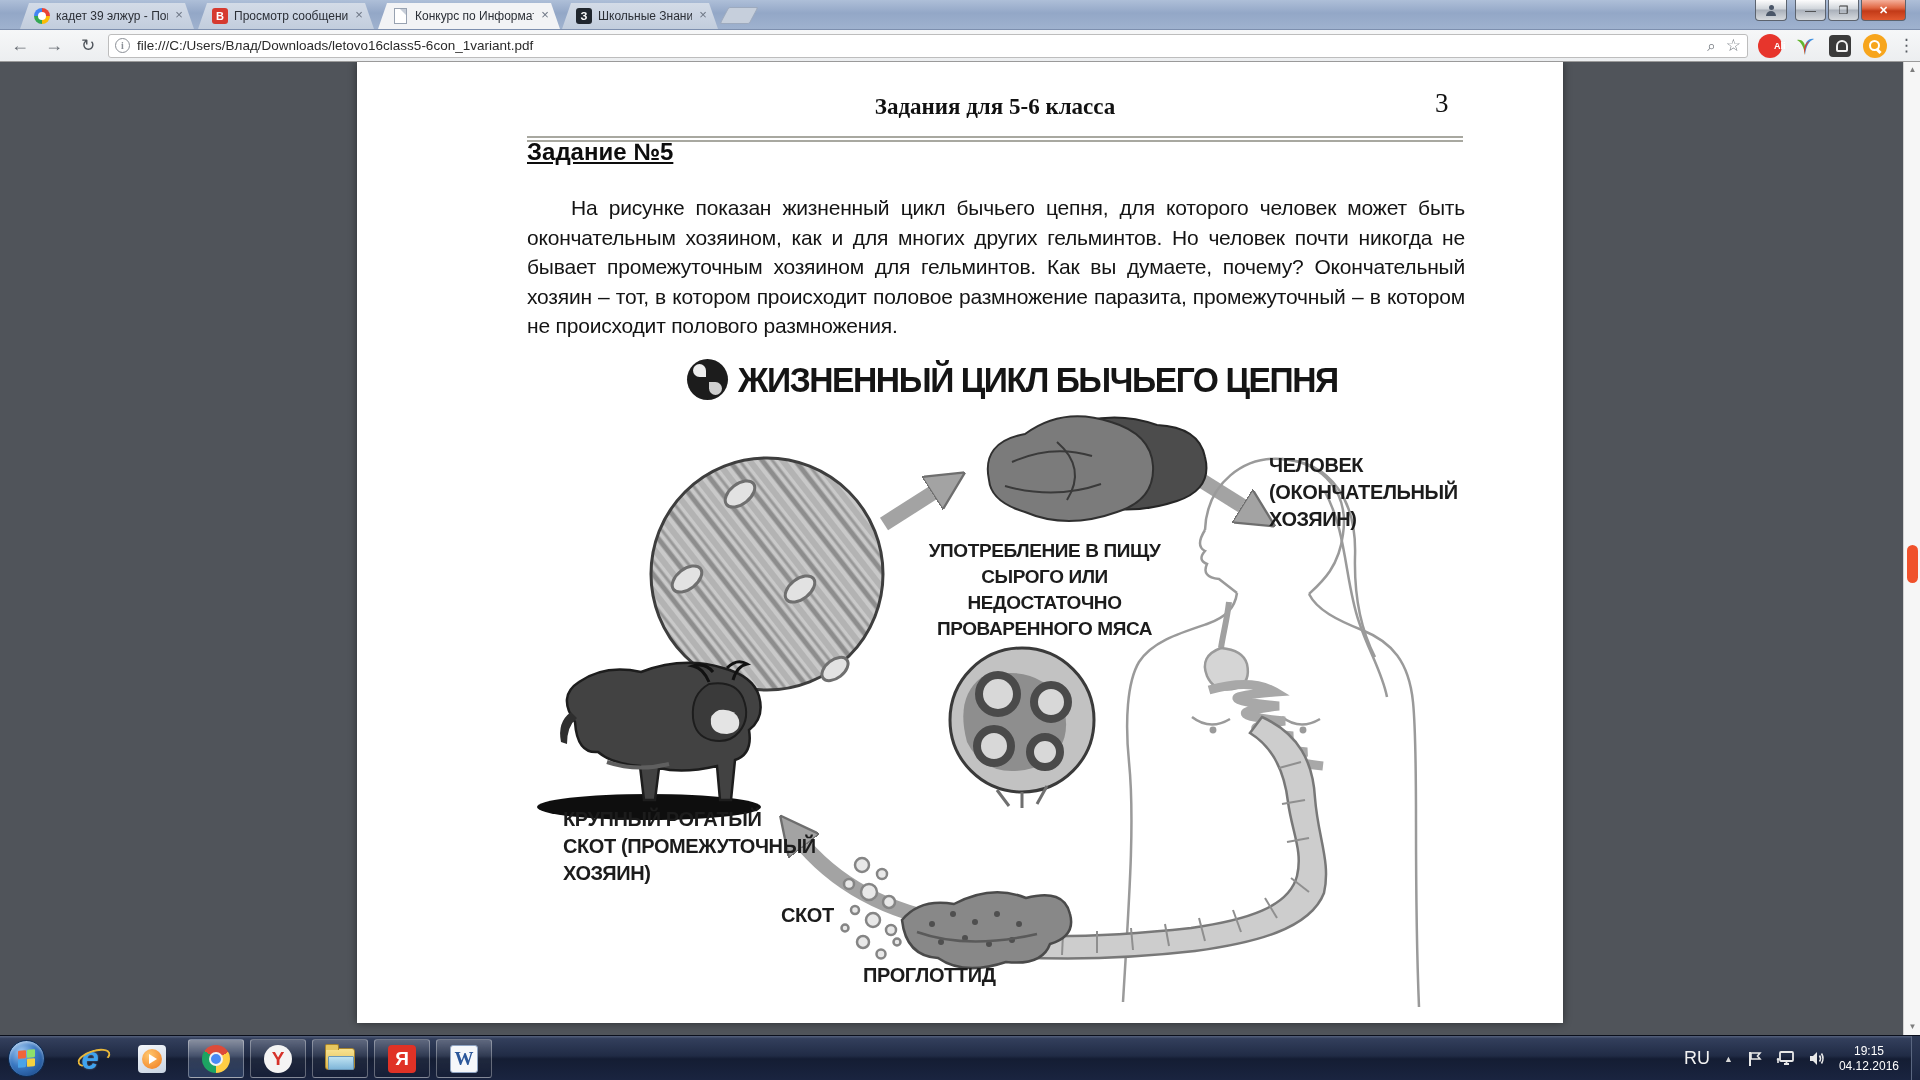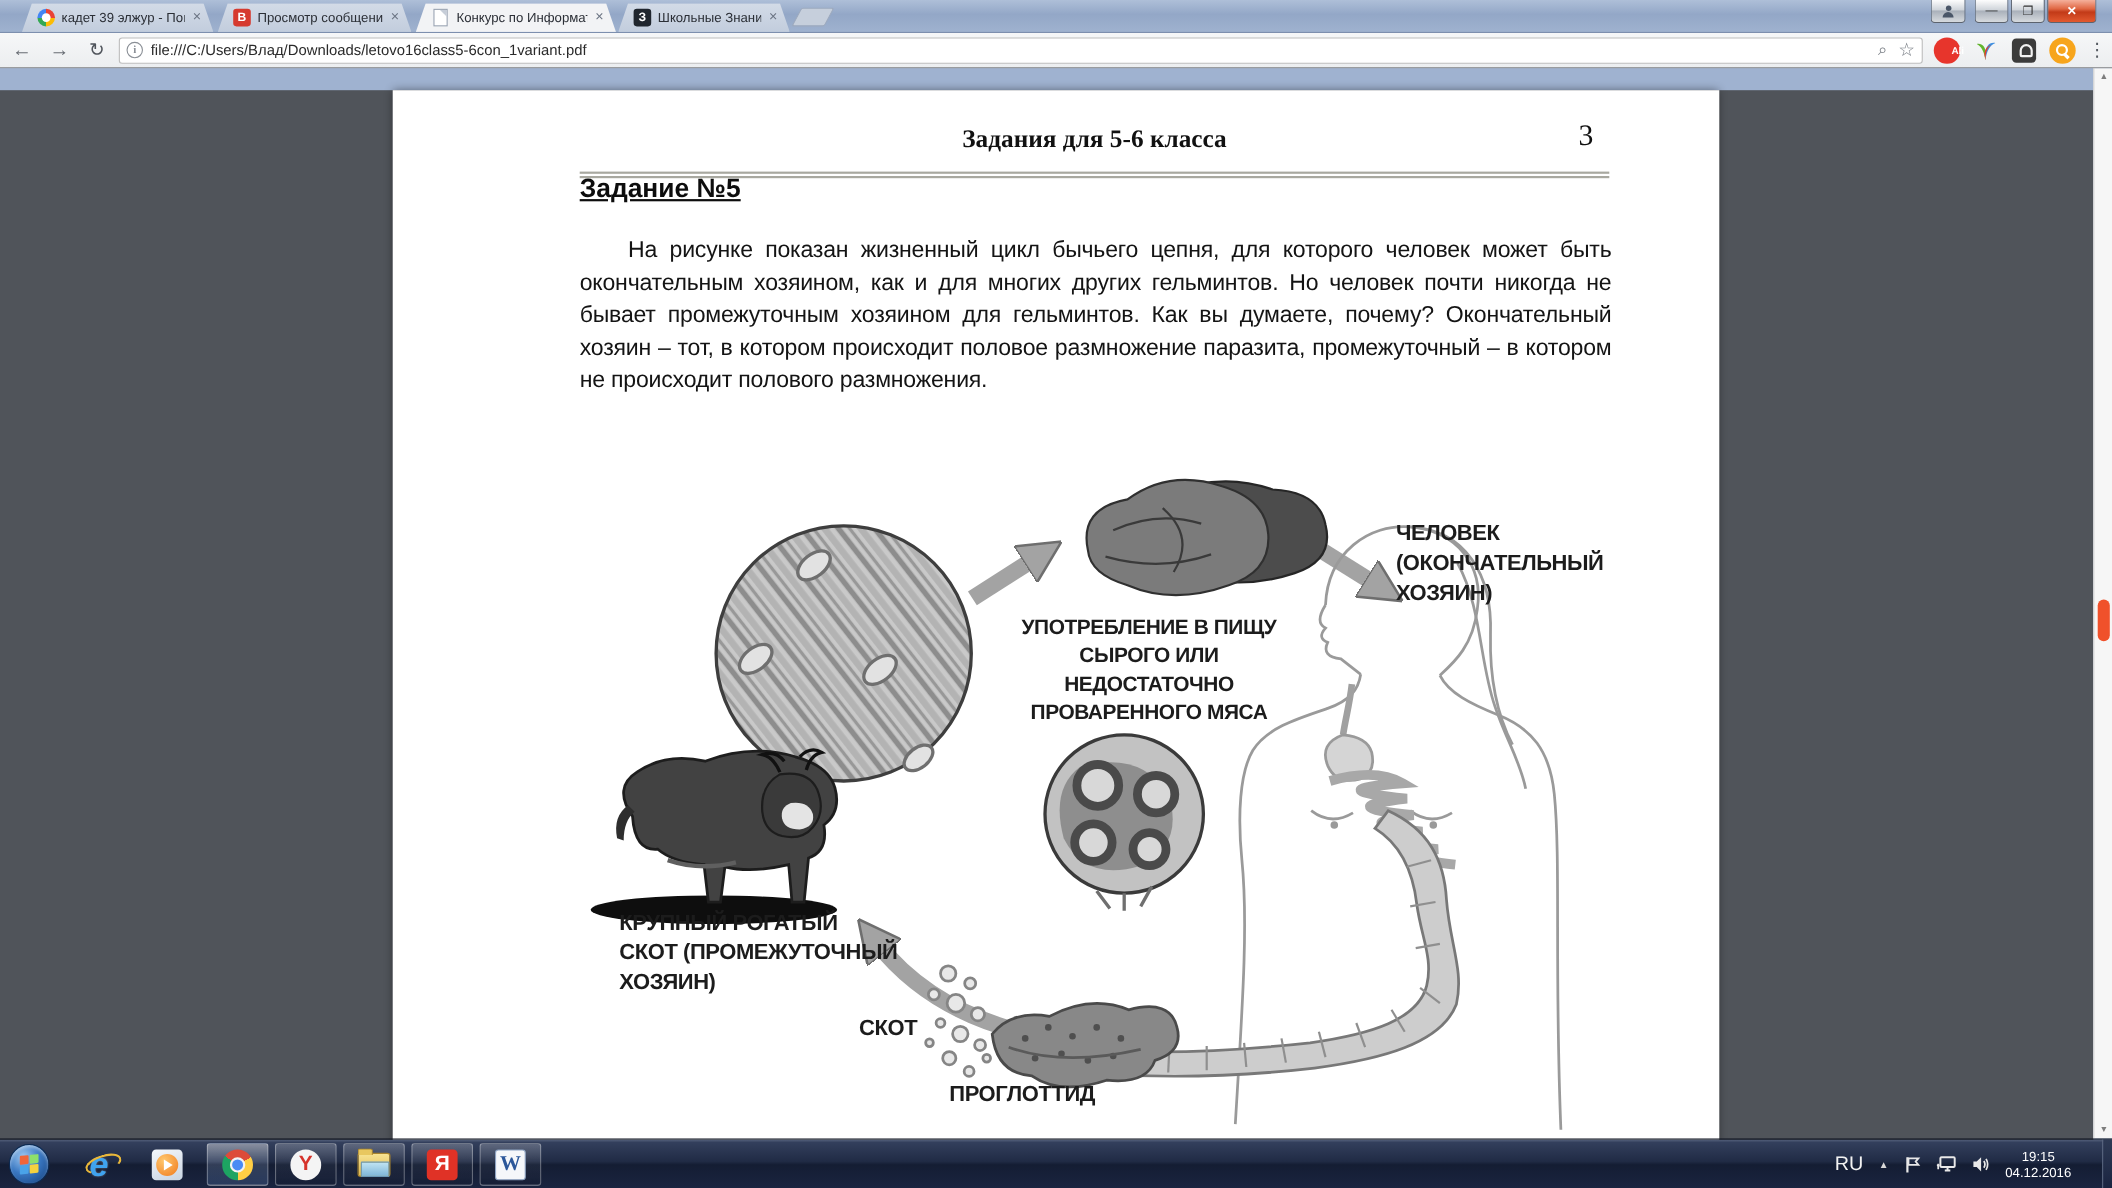--- a/index.html
+++ b/index.html
@@ -69,21 +69,21 @@
   .ext-dark::after { content:""; position:absolute; left:7px; top:5px; width:8px; height:8px;
     border:2px solid #f2f2f2; border-radius:50% 50% 2px 2px; }
   .ext-orange { width:24px; height:24px; border-radius:50%; background:#f7a51c; position:relative; }
   .ext-orange::after { content:""; position:absolute; left:6px; top:6px; width:7px; height:7px;
     border:2.5px solid #fff; border-radius:50%; }
   .ext-orange::before { content:""; position:absolute; left:14px; top:14px; width:2.5px; height:6px;
     background:#fff; transform:rotate(-45deg); }
   .menu-dots { font-size:17px; color:#565b62; margin-left:10px; }
 
   
-  #viewer { position:absolute; left:0; top:62px; width:1903px; height:973px; background:#50545a;margin-top:20px; }
+  #viewer { position:absolute; left:0; top:62px; width:1903px; height:973px; background:#50545a; }
   #scrollbar { position:absolute; right:0; top:62px; width:17px; height:973px; background:#f6f6f6;
     border-left:1px solid #d2d2d2; }
   .sb-arrow { position:absolute; left:0; width:17px; height:16px; color:#7d7d7d; font-size:8px;
     text-align:center; line-height:16px; }
   #sb-thumb { position:absolute; left:3px; top:483px; width:11px; height:38px; background:#f0512b;
     border-radius:6px; }
   #pdf-page { position:absolute; left:357px; top:0; width:1206px; height:961px; background:#fff;
     box-shadow:0 0 8px rgba(0,0,0,.45); }
 
   .pdf-header { position:absolute; left:170px; top:32px; width:936px; text-align:center;
@@ -155,21 +155,21 @@
   .ico-ya { width:28px; height:28px; border-radius:4px; background:#e03226; color:#fff;
     font-size:19px; font-weight:bold; text-align:center; line-height:28px; }
   .ico-word { width:28px; height:28px; border-radius:3px; background:#f5f7fa; border:1px solid #8ea3c2;
     color:#2b579a; font-size:19px; font-weight:bold; text-align:center; line-height:26px;
     font-family:"Liberation Serif",serif; }
 
   #tray { position:absolute; right:0; top:0; height:45px; display:flex; align-items:center; }
   .tray-lang { color:#f2f2f2; font-size:18px; margin-right:14px; }
   .tray-up { color:#d8d8d8; font-size:9px; margin-right:14px; }
   .tray-ic { margin-right:12px; display:flex; align-items:center; }
-  #tray-clock { color:#fff; font-size:12px; line-height:15px; text-align:center; margin-right:28px; }
+  #tray-clock { color:#fff; font-size:12px; line-height:15px; text-align:center; margin-right:12px; }
   #show-desktop { width:9px; height:45px; border-left:1px solid #5a6residual; border-left:1px solid #5a6680;
     background:linear-gradient(180deg,#2e3a55,#1a2440); }
 </style>
 </head>
 <body>
 
 <div id="stage">
 
   <div id="tabbar">
     <div class="tab" style="left:20px; width:174px;">
@@ -352,20 +352,24 @@
           <circle cx="640" cy="852" r="3"></circle>
             <circle cx="662" cy="862" r="3"></circle>
             <circle cx="584" cy="880" r="3"></circle>
           <circle cx="608" cy="876" r="3"></circle>
             <circle cx="632" cy="882" r="3"></circle>
             <circle cx="655" cy="878" r="3"></circle>
         </g>
         <path d="M560 870 q50 18 120 2" stroke="#5a5a5a" stroke-width="2.5" fill="none"></path>
       </svg>
 
+      <div class="dtitle">
+        <span class="dlogo"></span>
+        <span class="dtitle-text">ЖИЗНЕННЫЙ ЦИКЛ БЫЧЬЕГО ЦЕПНЯ</span>
+      </div>
       <div class="dlabel center" style="left:545px; top:476px; width:285px; font-size:19px; line-height:26px;">УПОТРЕБЛЕНИЕ В ПИЩУ
 СЫРОГО ИЛИ НЕДОСТАТОЧНО
 ПРОВАРЕННОГО МЯСА</div>
       <div class="dlabel" style="left:912px; top:390px;">ЧЕЛОВЕК
 (ОКОНЧАТЕЛЬНЫЙ
 ХОЗЯИН)</div>
       <div class="dlabel" style="left:206px; top:744px;">КРУПНЫЙ РОГАТЫЙ
 СКОТ (ПРОМЕЖУТОЧНЫЙ
 ХОЗЯИН)</div>
       <div class="dlabel" style="left:424px; top:840px;">СКОТ</div>

